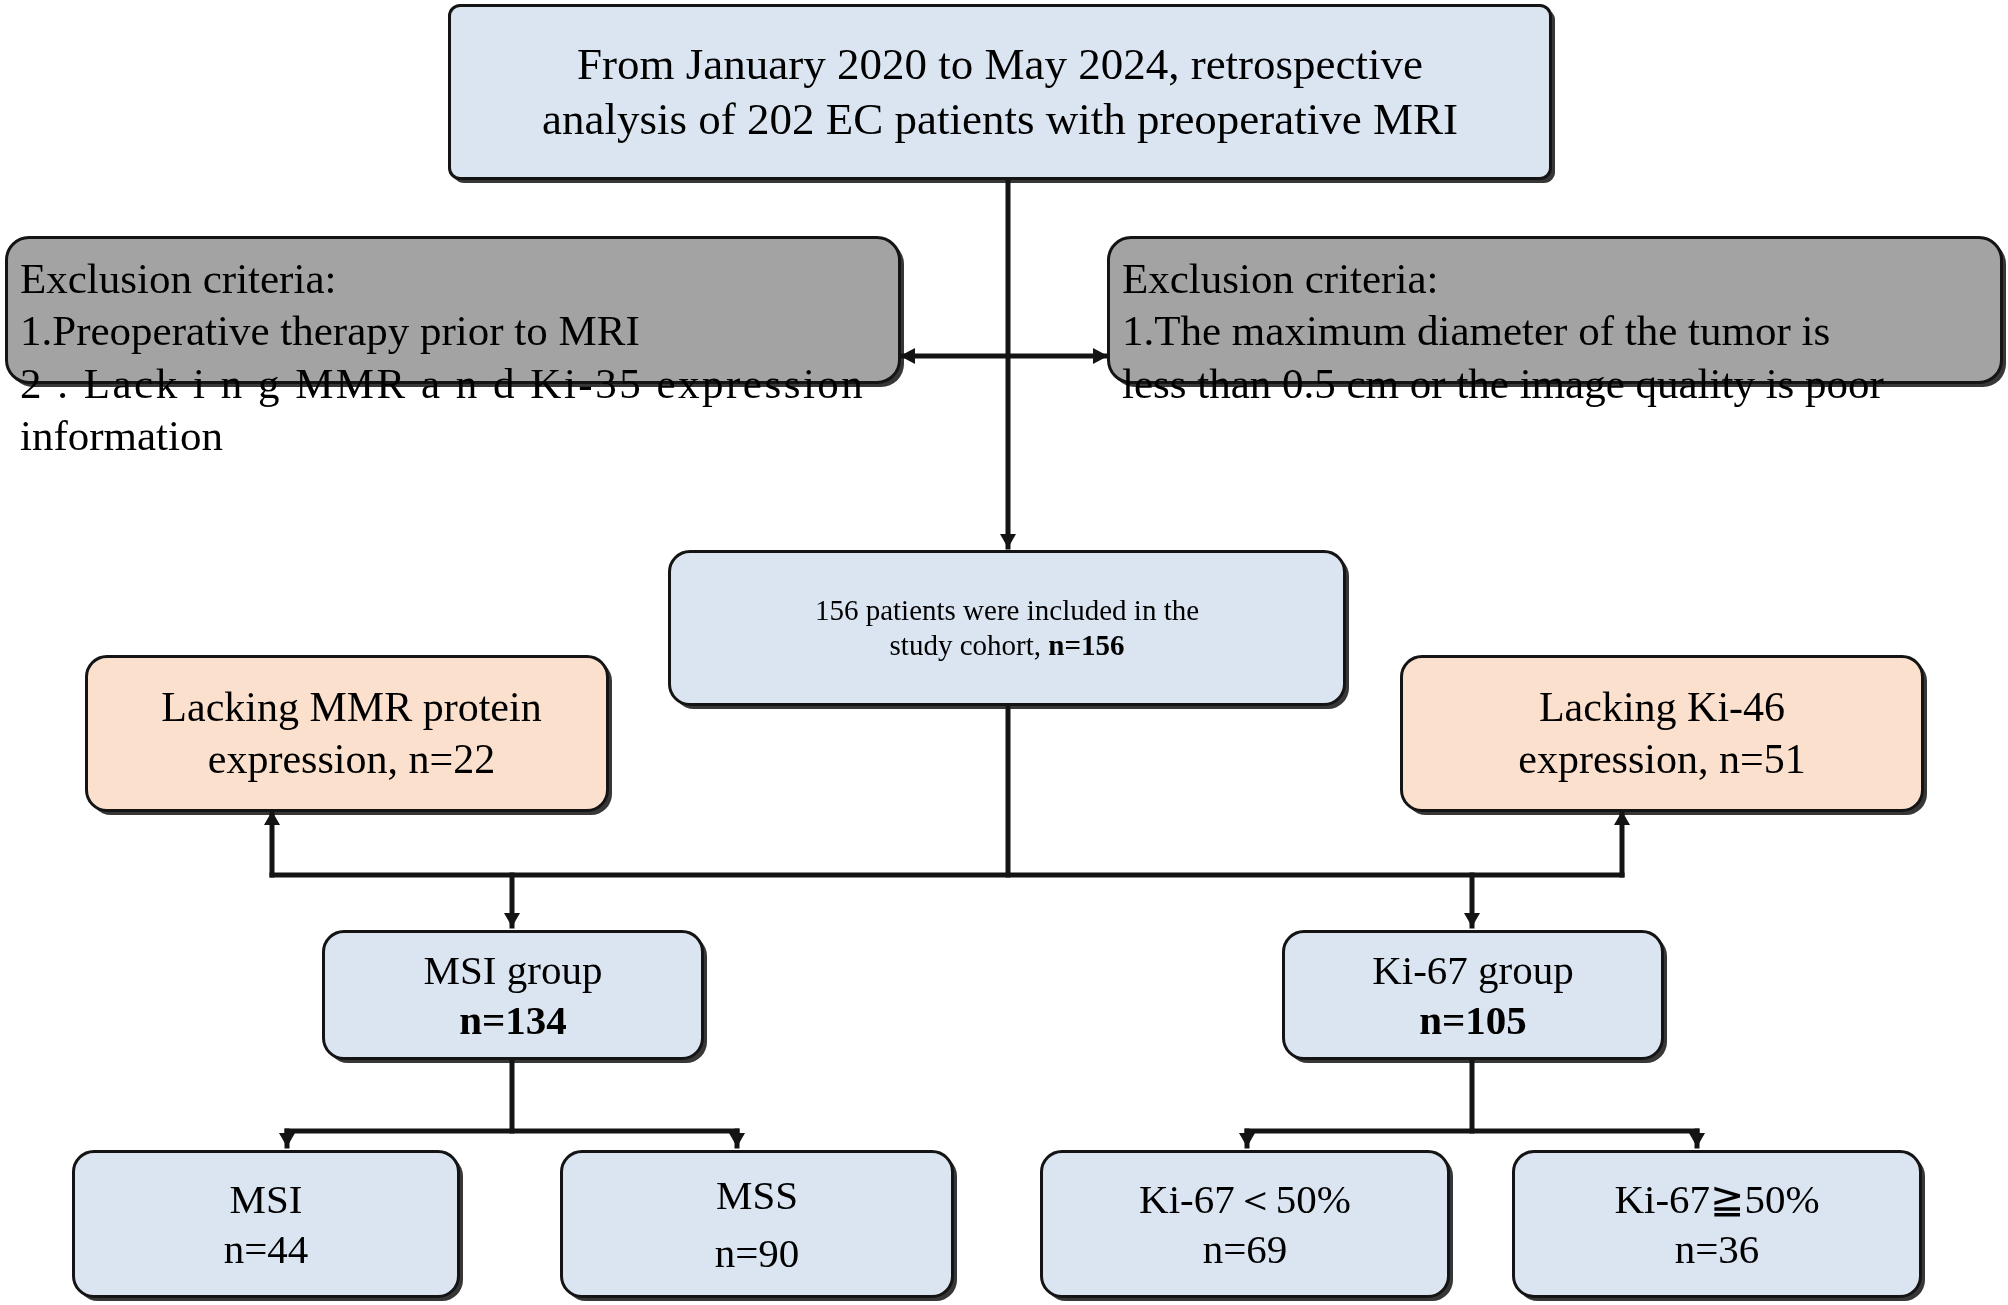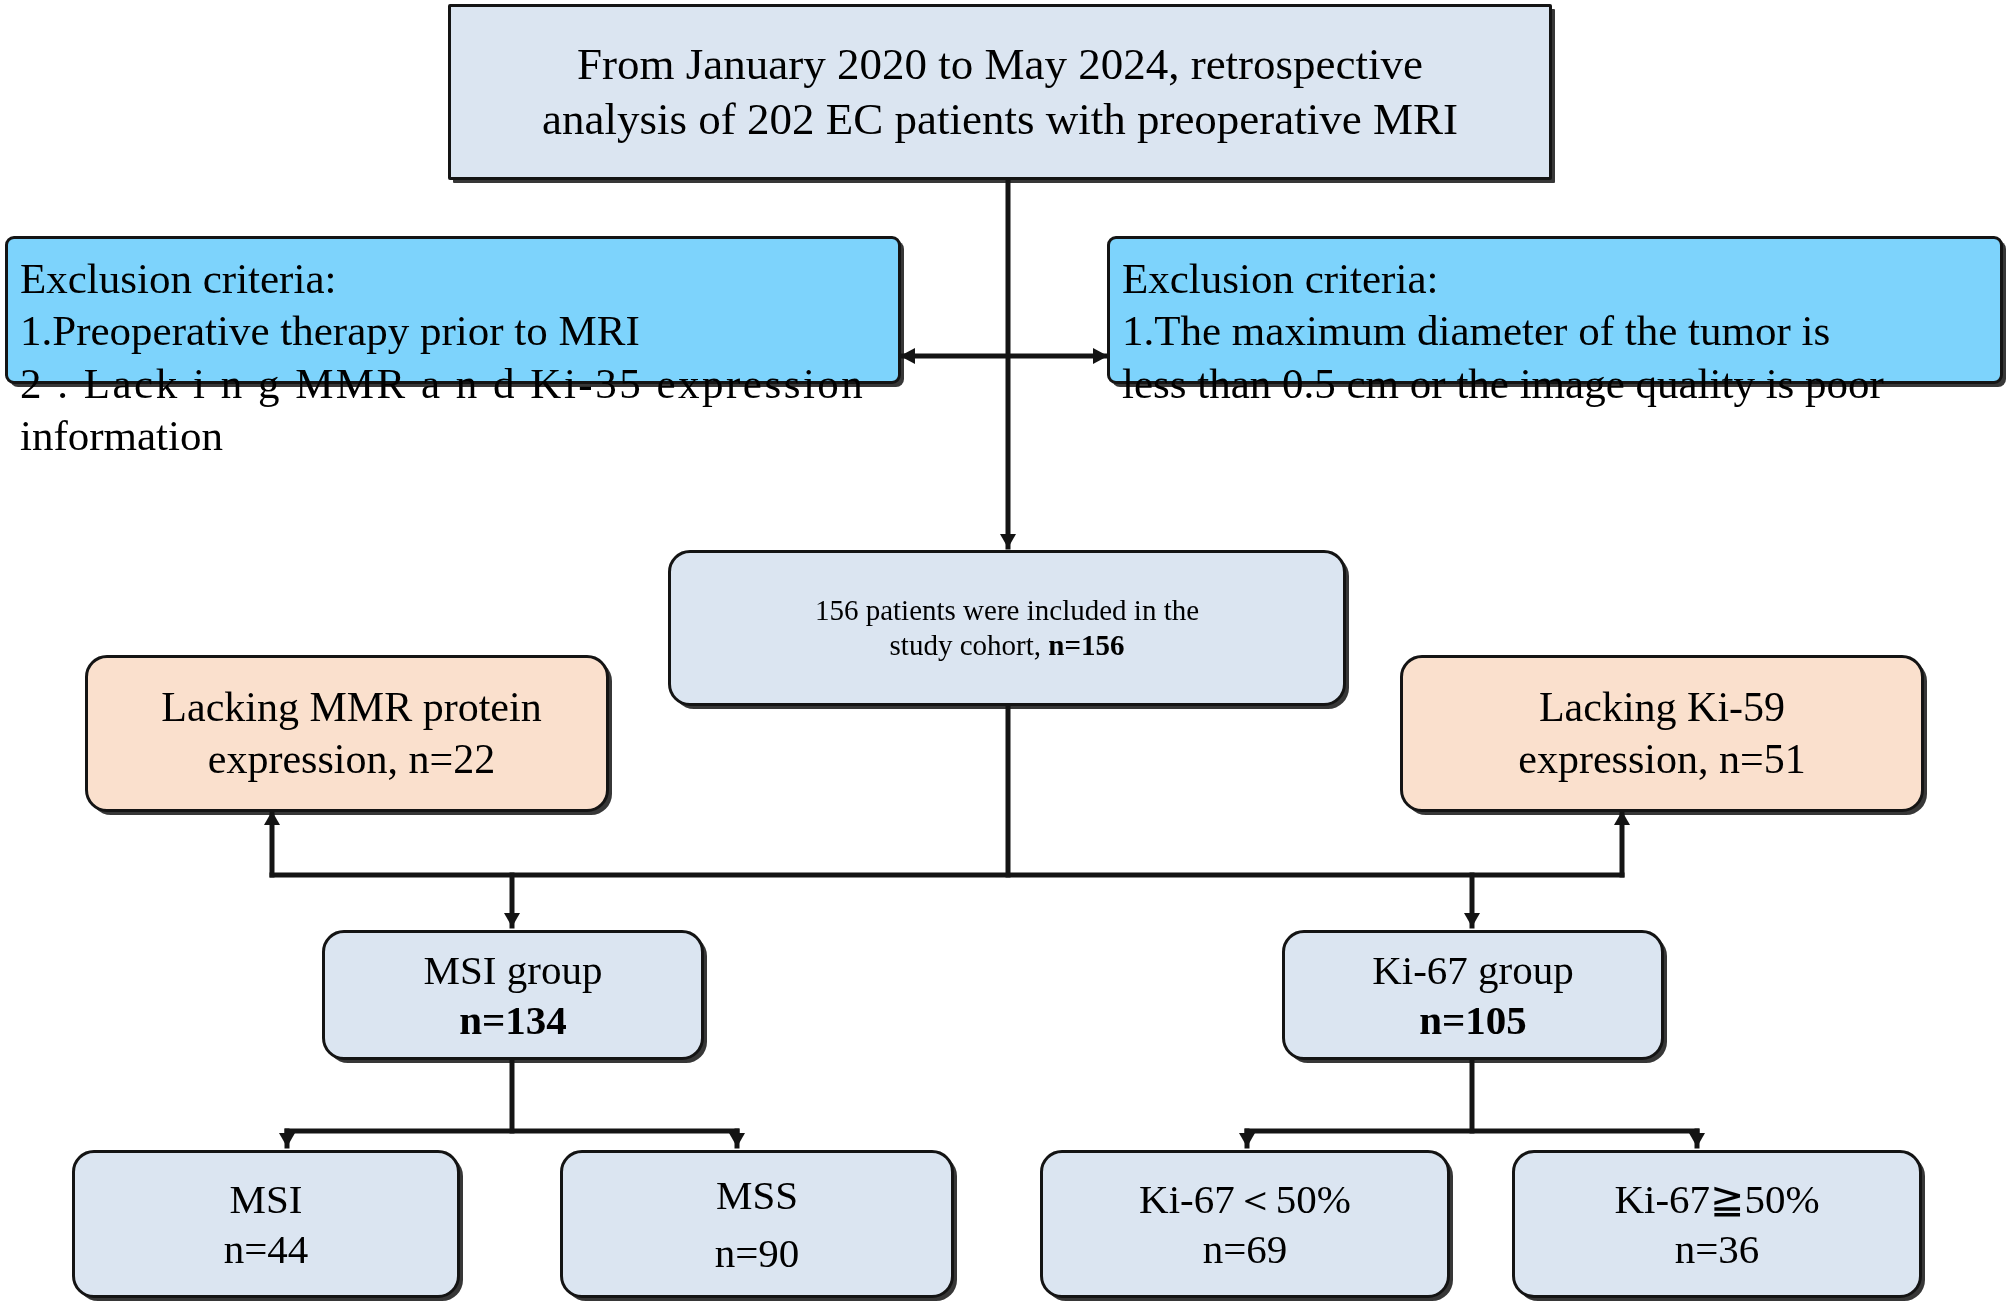--- a/index.html
+++ b/index.html
@@ -6,23 +6,23 @@
   body{width:2008px;height:1305px;overflow:hidden;
        font-family:"Liberation Serif","DejaVu Serif",serif;}
   #stage{position:relative;width:2008px;height:1305px;}
   svg#wires{position:absolute;left:0;top:0;width:2008px;height:1305px;}
   .node{position:absolute;box-sizing:border-box;
         display:flex;flex-direction:column;align-items:center;justify-content:center;
         border:3px solid #141414;color:#000;line-height:1.22;
         box-shadow:4px 4px 0 -1px rgba(20,20,20,.85);}
   .node.blue{background:#dbe5f1;}
   .node.peach{background:#fae0cd;}
-  .node.gray{background:#7dd3fc;border-radius:9px;}
+  .node.gray{background:#a3a3a3;border-radius:24px;}
   .node.rounded{border-radius:22px;}
-  .node.square{border-radius:2px;}
+  .node.square{border-radius:12px;}
   .node.left-text{align-items:flex-start;justify-content:flex-start;text-align:left;
                   padding:14px 10px 10px 12px;}
   .node .ln{display:block;width:100%;white-space:nowrap;}
   .node.ctr .ln{text-align:center;}
   .fs-top{font-size:45px;}
   .fs-excl{font-size:43px;}
   .fs-mid{font-size:29px;}
   .fs-peach{font-size:42px;}
   .fs-grp{font-size:41px;}
   .fs-leaf{font-size:41px;}
@@ -102,21 +102,21 @@
     <span class="ln">156 patients were included in the</span>
     <span class="ln"><span>study cohort, </span><span class="b">n=156</span></span>
   </div>
 
   <div class="node peach rounded ctr fs-peach" style="left:85px;top:655px;width:524px;height:157px;padding-left:9px;">
     <span class="ln">Lacking MMR protein</span>
     <span class="ln">expression, n=22</span>
   </div>
 
   <div class="node peach rounded ctr fs-peach" style="left:1400px;top:655px;width:524px;height:157px;">
-    <span class="ln">Lacking Ki-59</span>
+    <span class="ln">Lacking Ki-46</span>
     <span class="ln">expression, n=51</span>
   </div>
 
   <div class="node blue rounded ctr fs-grp" style="left:322px;top:930px;width:382px;height:130px;">
     <span class="ln">MSI group</span>
     <span class="ln b">n=134</span>
   </div>
 
   <div class="node blue rounded ctr fs-grp" style="left:1282px;top:930px;width:382px;height:130px;">
     <span class="ln">Ki-67 group</span>

